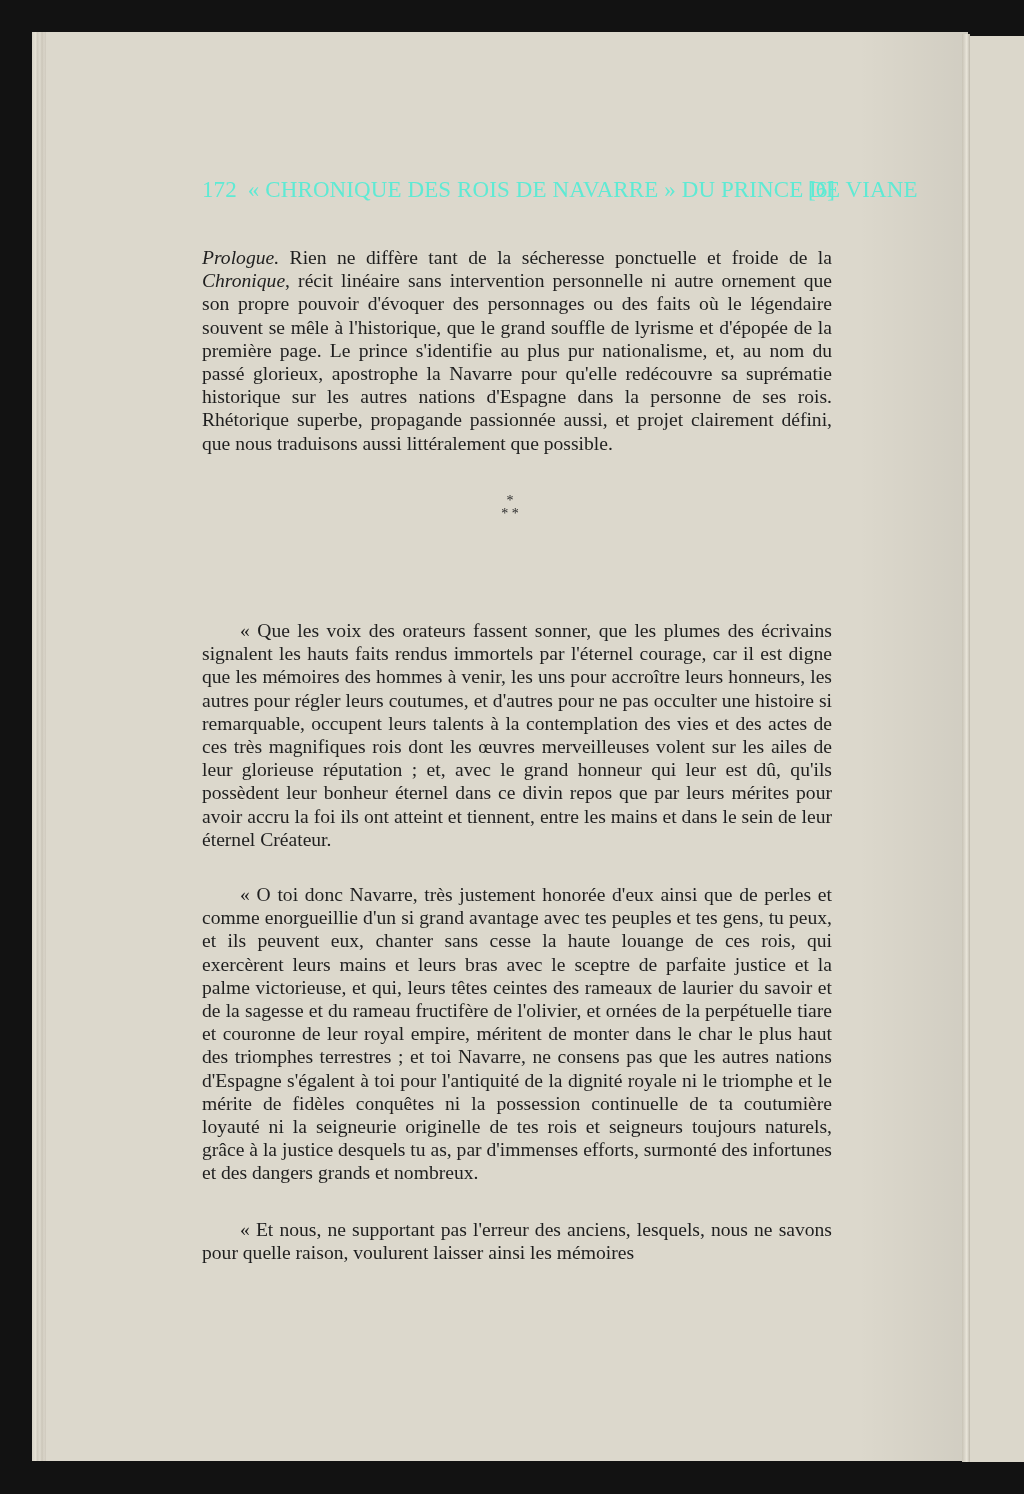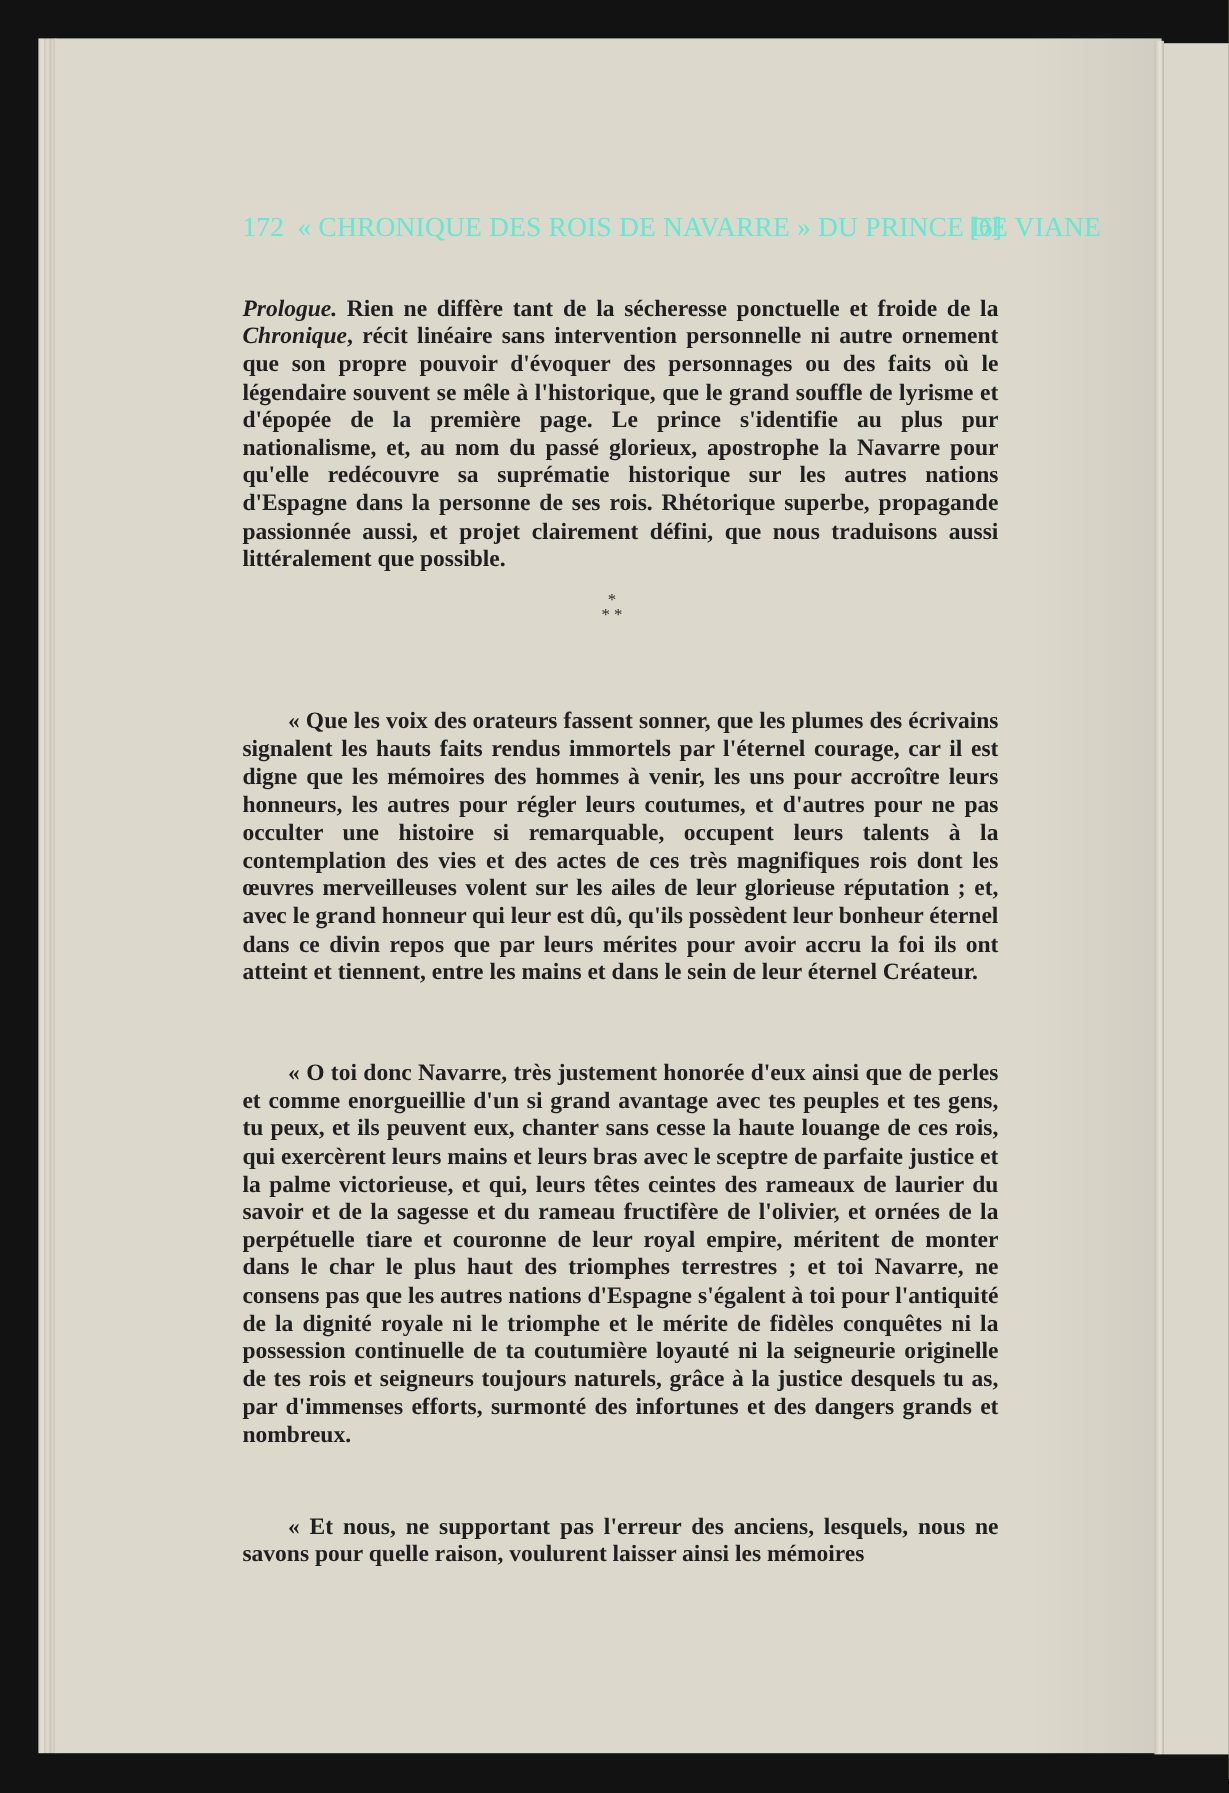--- a/index.html
+++ b/index.html
@@ -29,26 +29,26 @@
       font-size:23px; color:#5eead4; white-space:nowrap; letter-spacing:0.1px;
     }
     .header .folio { display:inline-block; width:40px; }
     .header .title { display:inline-block; }
     .header .marker { position:absolute; right:0; top:0; }
     .body-text {
       position:absolute; left:202px; width:630px;
       font-size:19.6px; line-height:23.2px; color:#1f1f1f;
       text-align:justify; hyphens:manual;
     }
-    .body-text p { margin:0;font-weight:bold; }
+    .body-text p { margin:0; }
     .indent { text-indent:38px; }
     .p1 { top:246px; }
-    .p2 { top:590px; }
+    .p2 { top:619px; }
     .p3 { top:883px; }
-    .p4 { top:1261px; }
+    .p4 { top:1218px; }
     .stars {
       position:absolute; left:480px; top:494px; width:60px; text-align:center;
       font-size:14px; line-height:13px; color:#2a2a2a;
     }
   </style>
 </head>
 <body>
 
 <div class="page-edges"></div>
 <div class="page"></div>

